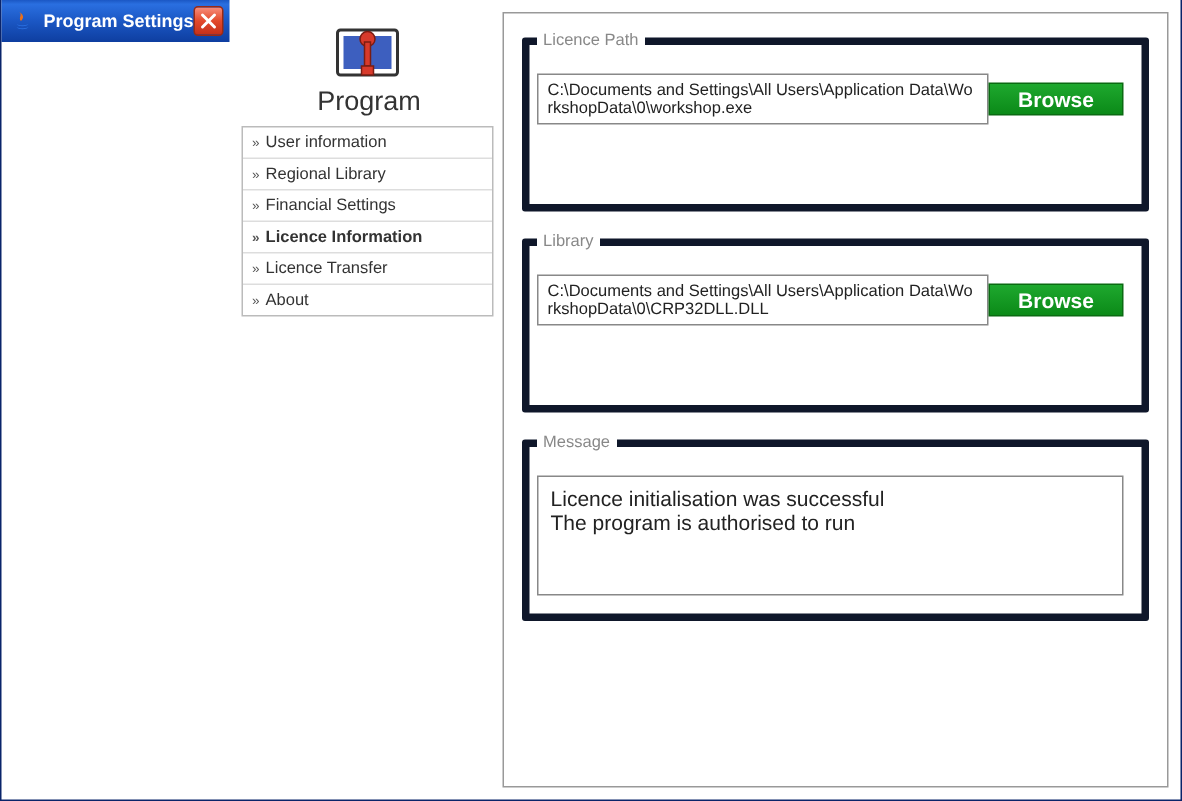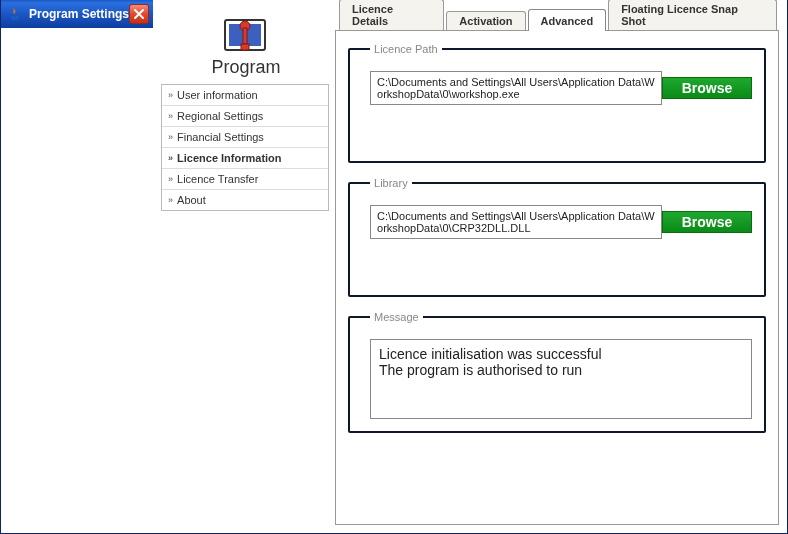--- a/index.html
+++ b/index.html
@@ -127,23 +127,23 @@
   .tab-panel {
     flex: 1;
     border: 1px solid #999;
     background: #fff;
     padding: 12px;
     position: relative;
     z-index: 1;
     overflow: auto;
   }
   fieldset.groupbox {
-    border: 2px solid #0f172a;
+    border: 5px solid #0f172a;
     border-radius: 2px;
-    padding: 16px 12px 12px 20px;
+    padding: 16px 12px 12px 5px;
     margin: 0 0 14px 0;
   }
   fieldset.groupbox legend {
     color: #888;
     font-size: 11px;
     padding: 0 4px;
   }
   .row {
     display: flex;
     align-items: flex-start;
@@ -221,21 +221,21 @@
       <div class="sidebar-heading">
         <div>Program</div>
       </div>
       <div class="nav">
         <div class="nav-item">
           <span class="chev">»</span>
           <span>User information</span>
         </div>
         <div class="nav-item">
           <span class="chev">»</span>
-          <span>Regional Settings</span>
+          <span>Regional Library</span>
         </div>
         <div class="nav-item">
           <span class="chev">»</span>
           <span>Financial Settings</span>
         </div>
         <div class="nav-item active">
           <span class="chev">»</span>
           <span>Licence Information</span>
         </div>
         <div class="nav-item">
@@ -243,26 +243,20 @@
           <span>Licence Transfer</span>
         </div>
         <div class="nav-item">
           <span class="chev">»</span>
           <span>About</span>
         </div>
       </div>
     </div>
 
     <div class="main">
-      <div class="tabs">
-        <div class="tab inactive">Licence Details</div>
-        <div class="tab inactive">Activation</div>
-        <div class="tab active">Advanced</div>
-        <div class="tab inactive">Floating Licence Snap Shot</div>
-      </div>
       <div class="tab-panel">
 
         <fieldset class="groupbox large">
           <legend>Licence Path</legend>
           <div class="row">
             <div class="pathbox">C:\Documents and Settings\All Users\Application Data\WorkshopData\0\workshop.exe</div>
             <button class="browse-btn">Browse</button>
           </div>
         </fieldset>
 

